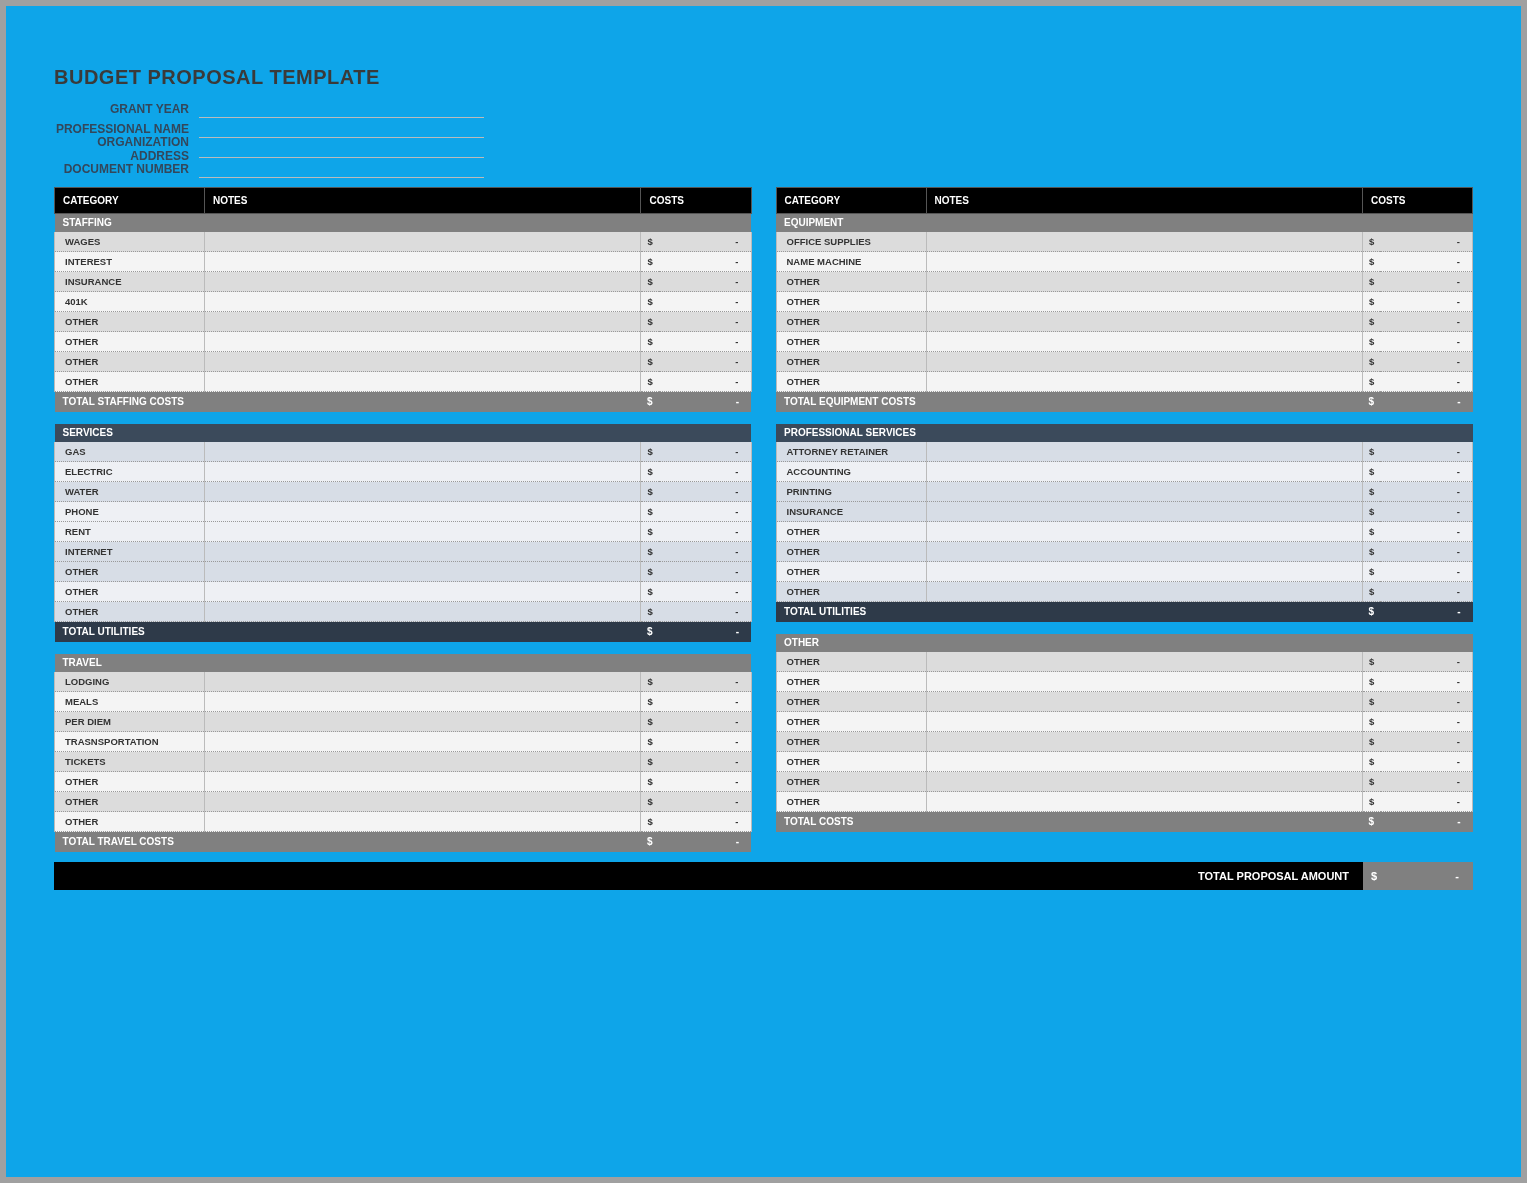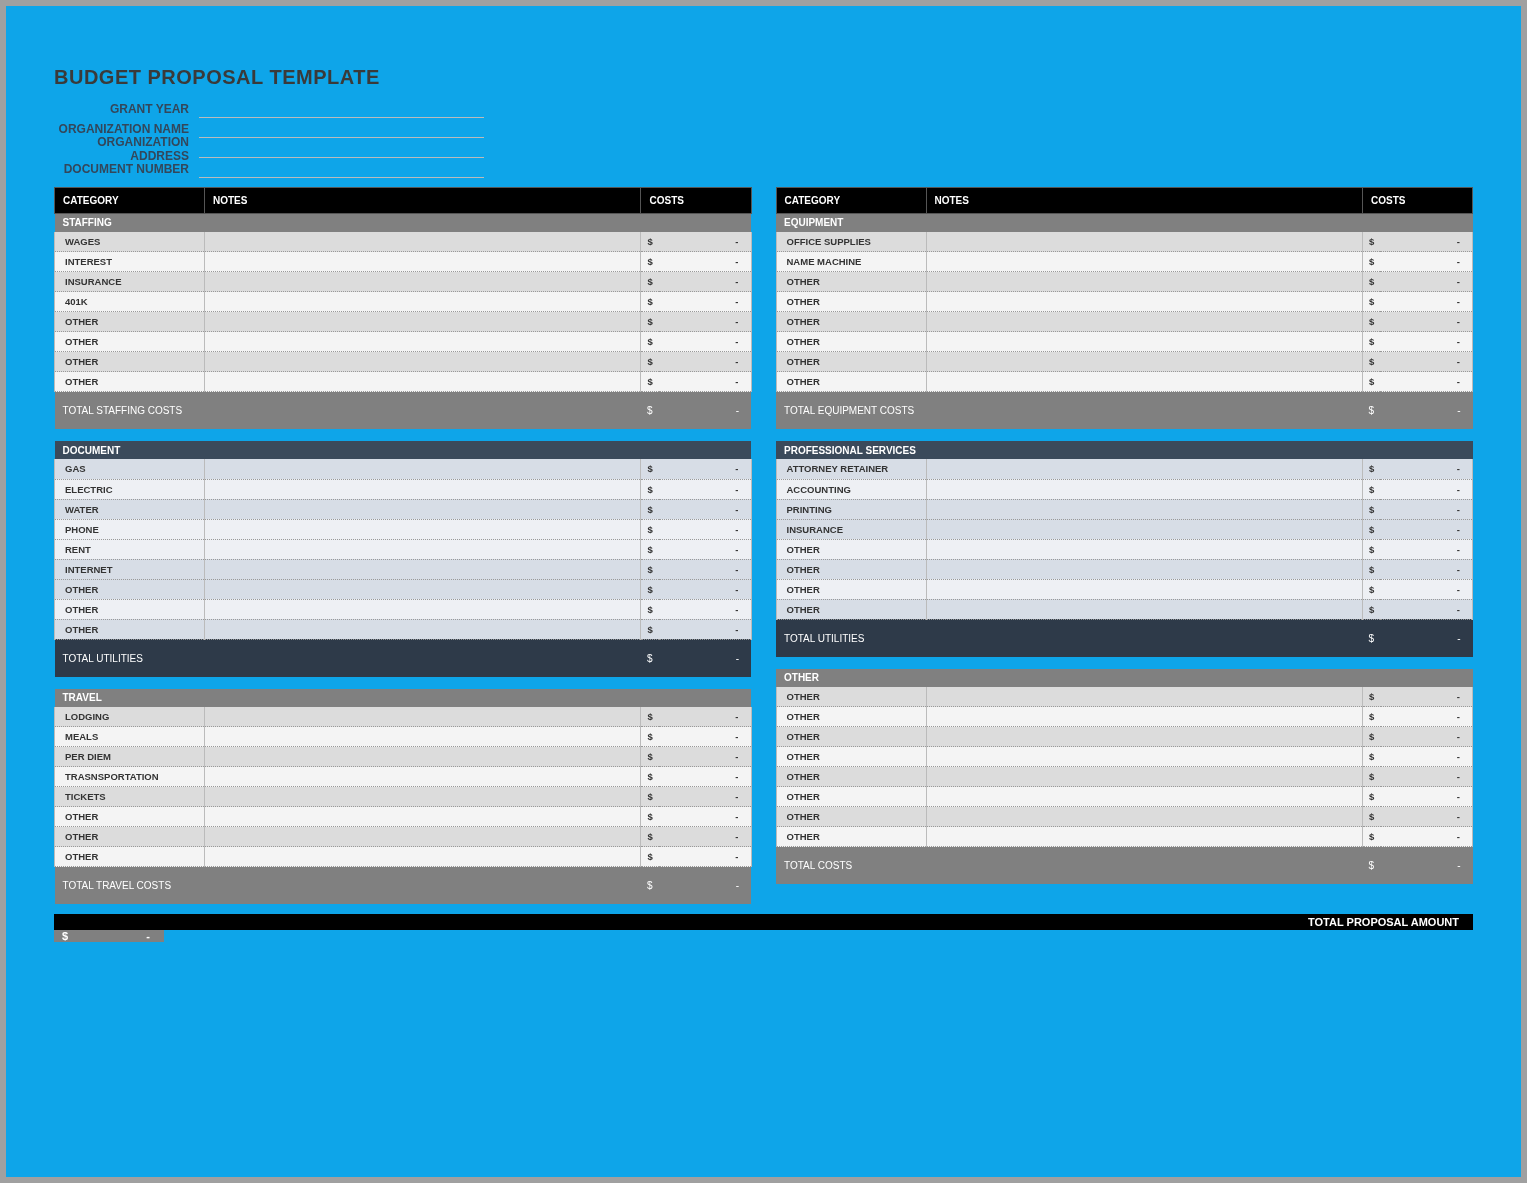--- a/index.html
+++ b/index.html
@@ -91,35 +91,34 @@
   tr.item td.cat { padding-left: 10px; }
   tr.item td.notes { font-weight: normal; }
   tr.item td.currency { text-align: left; width: 16px; padding-left: 6px; padding-right:0; border-right:none; }
   tr.item td.amount { text-align: right; padding-right: 12px; border-left:none; }
   .style-grey tr.item.alt td { background: #dcdcdc; }
   .style-grey tr.item.reg td { background: #f4f4f4; }
   .style-navy tr.item.alt td { background: #d7dde6; }
   .style-navy tr.item.reg td { background: #eef0f4; }
   .section-total td {
     font-size: 10px;
-    font-weight: normal;
+    font-weight: bold;
     color: #fff;
-    padding: 13px 8px;
+    padding: 4px 8px;
     height: 20px;
   }
   .section-total td.amount { text-align: right; padding-right: 12px; }
   .section-total td.currency { text-align:left; padding-left:6px; padding-right:0; }
   .style-grey .section-total td { background: #808080; }
   .style-navy .section-total td { background: #2e3a49; }
   .spacer { height: 12px; }
   .grand-total {
     display: flex;
     margin-top: 10px;
     height: 28px;
-    flex-direction: column;
   }
   .grand-total .black {
     flex: 1;
     background: #000;
     display: flex;
     align-items: center;
     justify-content: flex-end;
     color: #fff;
     font-weight: bold;
     font-size: 11px;
@@ -142,21 +141,21 @@
 
 <div class="page">
   <div class="title">BUDGET PROPOSAL TEMPLATE</div>
 
   <div class="info-block">
     <div class="info-row">
       <div class="info-label">GRANT YEAR</div>
       <div class="info-field"></div>
     </div>
     <div class="info-row">
-      <div class="info-label">ORGANIZATION NAME</div>
+      <div class="info-label">PROFESSIONAL NAME</div>
       <div class="info-field"></div>
     </div>
     <div class="info-row">
       <div class="info-label">ORGANIZATION ADDRESS</div>
       <div class="info-field"></div>
     </div>
     <div class="info-row">
       <div class="info-label">DOCUMENT NUMBER</div>
       <div class="info-field"></div>
     </div>
@@ -241,21 +240,21 @@
       <div class="spacer"></div>
       <table>
         <colgroup>
             <col class="col-cat">
             <col class="col-notes">
             <col style="width:18px">
             <col style="width:92px">
           </colgroup>
         <tbody id="sec-utilities" class="style-navy">
             <tr class="section-hdr">
-              <td colspan="4">DOCUMENT</td>
+              <td colspan="4">SERVICES</td>
             </tr>
             <tr class="item alt">
               <td class="cat">GAS</td>
               <td class="notes"></td>
               <td class="currency">$</td>
               <td class="amount">-</td>
             </tr>
             <tr class="item reg">
               <td class="cat">ELECTRIC</td>
               <td class="notes"></td>

